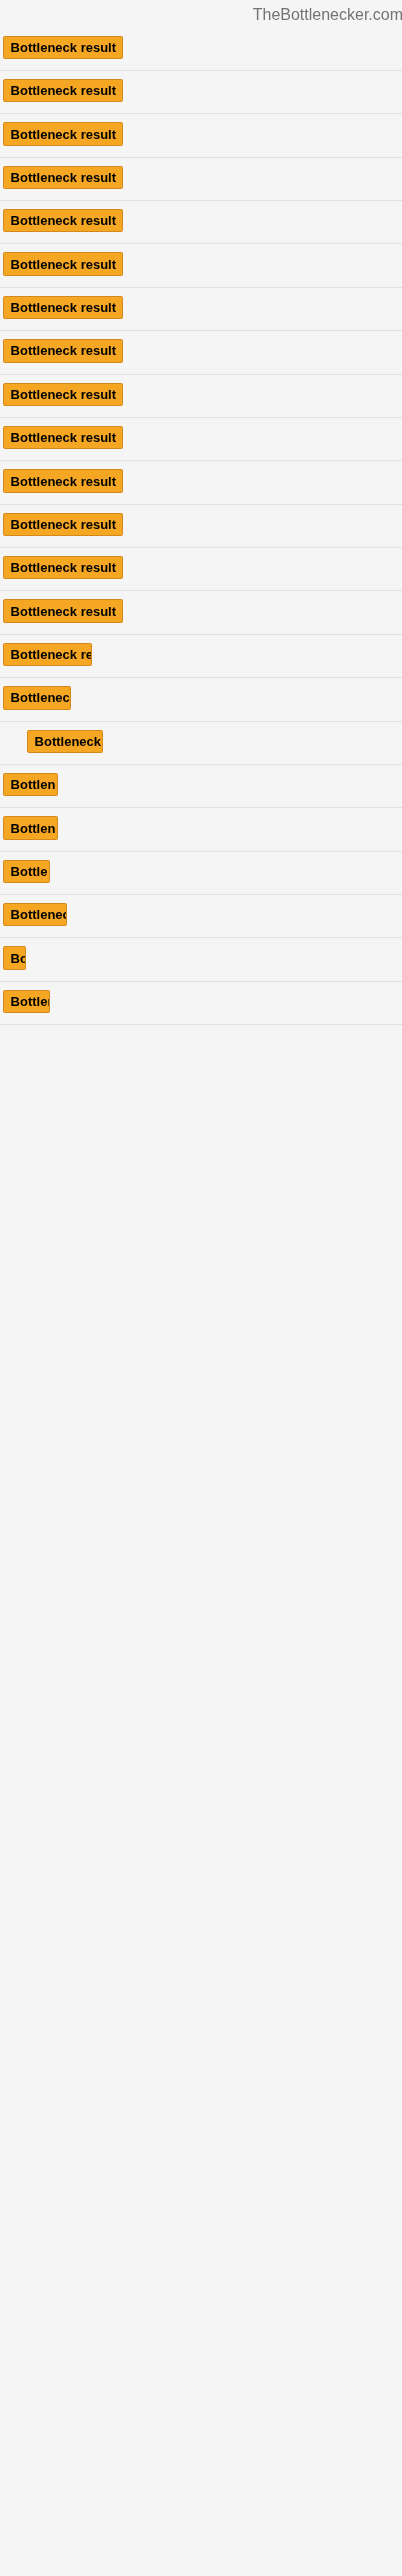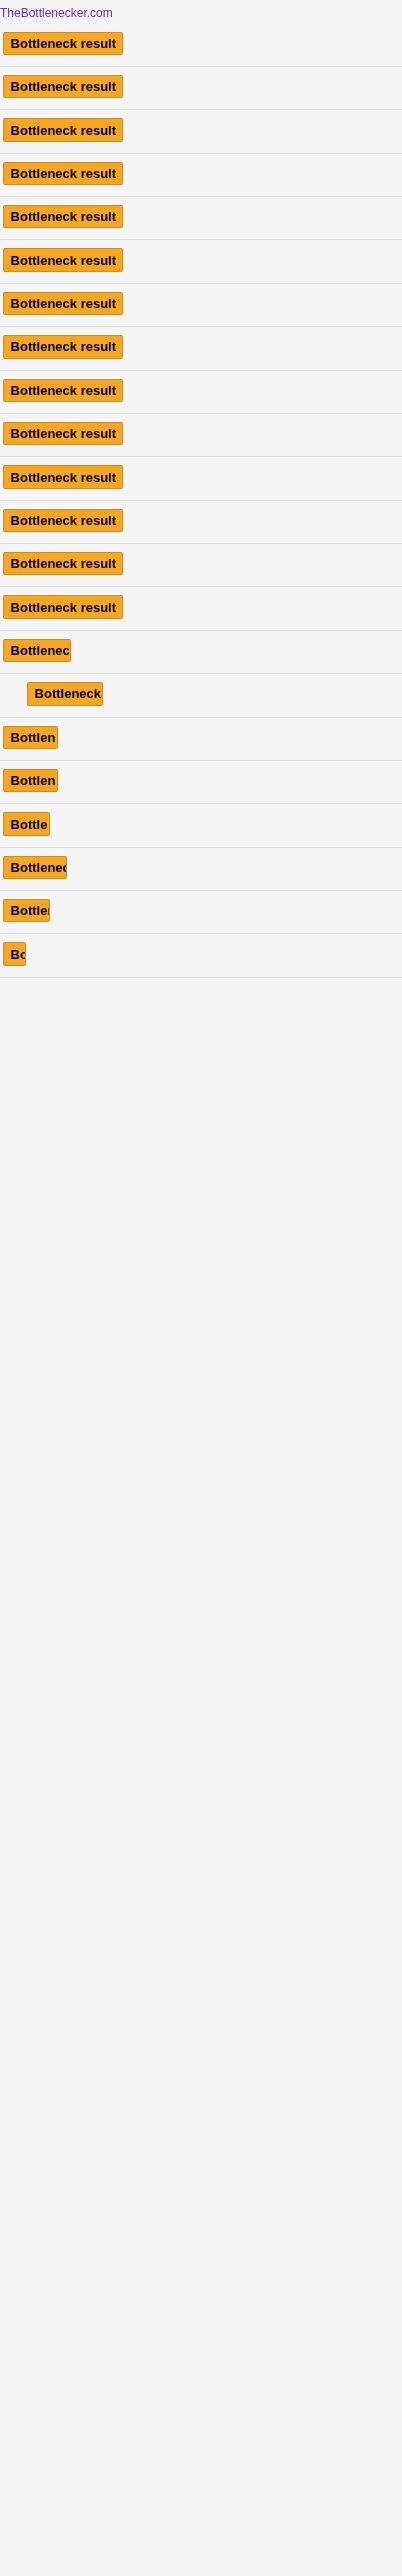--- a/index.html
+++ b/index.html
@@ -10,25 +10,25 @@
 
     body {
       width: 403px;
       min-height: 2576px;
       background-color: #f5f5f5;
       font-family: Arial, sans-serif;
       position: relative;
     }
 
     .site-header {
-      text-align: left;
+      text-align: right;
       padding: 6.4px 0 3.2px 0;
-      font-size: 12px;
+      font-size: 16px;
       font-weight: normal;
-      color: #6d28d9;
+      color: #737373;
     }
 
     .bottleneck-badge {
       display: inline-block;
       background-color: #f5a623;
       color: #000;
       font-size: 13px;
       font-weight: bold;
       padding: 3.2px 6.4px;
       border: 0.8px solid #d4891e;
@@ -58,22 +58,23 @@
     <div class="result-row"><span class="bottleneck-badge" style="max-width: 137px;">Bottleneck result</span></div>
     <div class="result-row"><span class="bottleneck-badge" style="max-width: 137px;">Bottleneck result</span></div>
     <div class="result-row"><span class="bottleneck-badge" style="max-width: 137px;">Bottleneck result</span></div>
     <div class="result-row"><span class="bottleneck-badge" style="max-width: 137px;">Bottleneck result</span></div>
     <div class="result-row"><span class="bottleneck-badge" style="max-width: 137px;">Bottleneck result</span></div>
     <div class="result-row"><span class="bottleneck-badge" style="max-width: 137px;">Bottleneck result</span></div>
     <div class="result-row"><span class="bottleneck-badge" style="max-width: 137px;">Bottleneck result</span></div>
     <div class="result-row"><span class="bottleneck-badge" style="max-width: 137px;">Bottleneck result</span></div>
     <div class="result-row"><span class="bottleneck-badge" style="max-width: 137px;">Bottleneck result</span></div>
     <div class="result-row"><span class="bottleneck-badge" style="max-width: 137px;">Bottleneck result</span></div>
+    <div class="result-row"><span class="bottleneck-badge" style="max-width: 89px;">Bottleneck re</span></div>
     <div class="result-row"><span class="bottleneck-badge" style="max-width: 68px;">Bottlenec</span></div>
     <div class="result-row"><span class="bottleneck-badge" style="max-width: 76px; margin-left: 24px;">Bottleneck r</span></div>
     <div class="result-row"><span class="bottleneck-badge" style="max-width: 55px;">Bottlen</span></div>
     <div class="result-row"><span class="bottleneck-badge" style="max-width: 55px;">Bottlen</span></div>
     <div class="result-row"><span class="bottleneck-badge" style="max-width: 47px;">Bottle</span></div>
     <div class="result-row"><span class="bottleneck-badge" style="max-width: 64px;">Bottlenec</span></div>
+    <div class="result-row"><span class="bottleneck-badge" style="max-width: 22.5px;">Bo</span></div>
     <div class="result-row"><span class="bottleneck-badge" style="max-width: 47px;">Bottler</span></div>
-    <div class="result-row"><span class="bottleneck-badge" style="max-width: 22.5px;">Bo</span></div>
   </div>
 
 
 </body></html>

